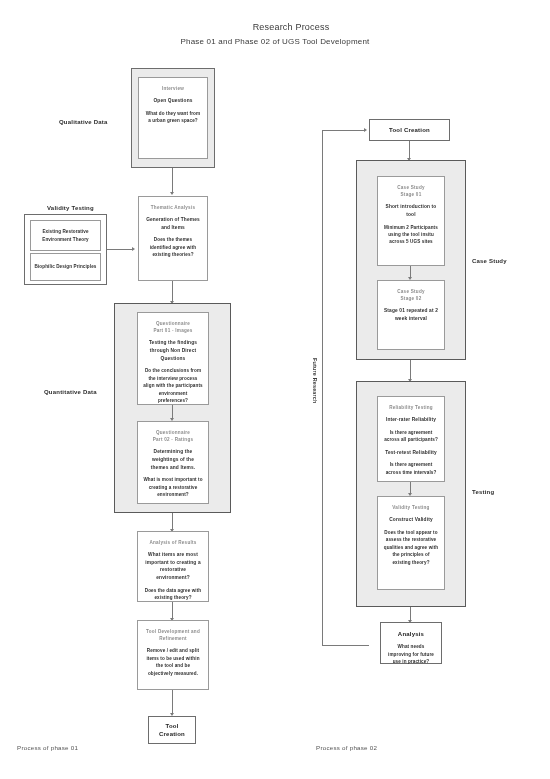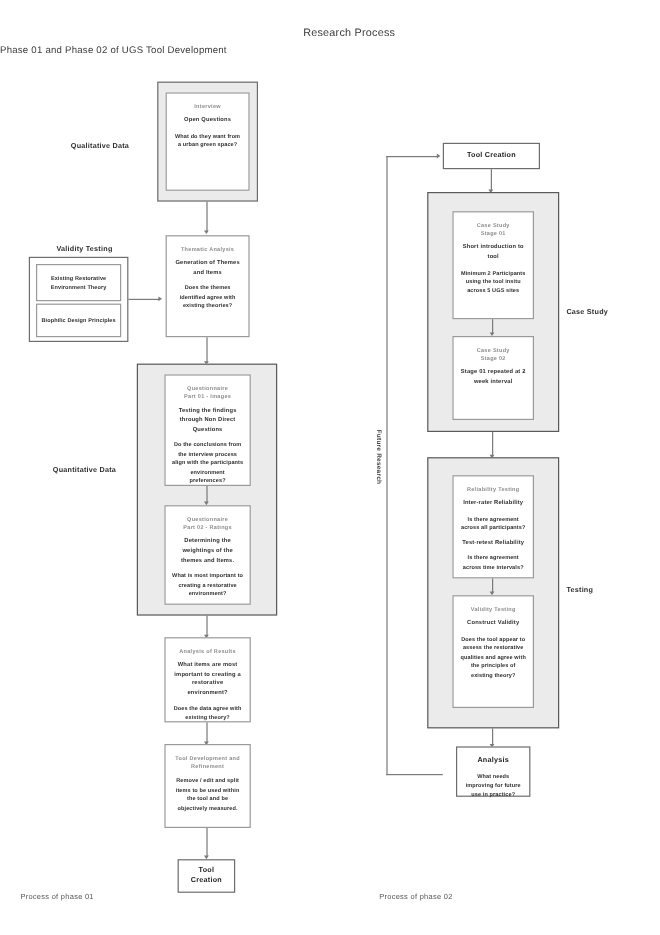--- a/index.html
+++ b/index.html
@@ -13,21 +13,21 @@
     -webkit-font-smoothing:antialiased;
   }
   #stage{position:absolute;left:0;top:0;width:550px;height:779px;}
 
   
   .title-main{
     position:absolute;left:0;top:22px;width:490px;text-align:center;
     font-size:9px;color:#3a3a3a;letter-spacing:.2px;margin-left:46px;
   }
   .title-sub{
-    position:absolute;left:0;top:37px;width:550px;
+    position:absolute;left:0;top:37px;width:550px;text-align:center;
     font-size:8px;color:#3a3a3a;letter-spacing:.2px;
   }
 
   
   .outerbox{
     position:absolute;
     background:#ebebeb;
     border:1px solid #6d6d6d;
     box-sizing:border-box;
   }

